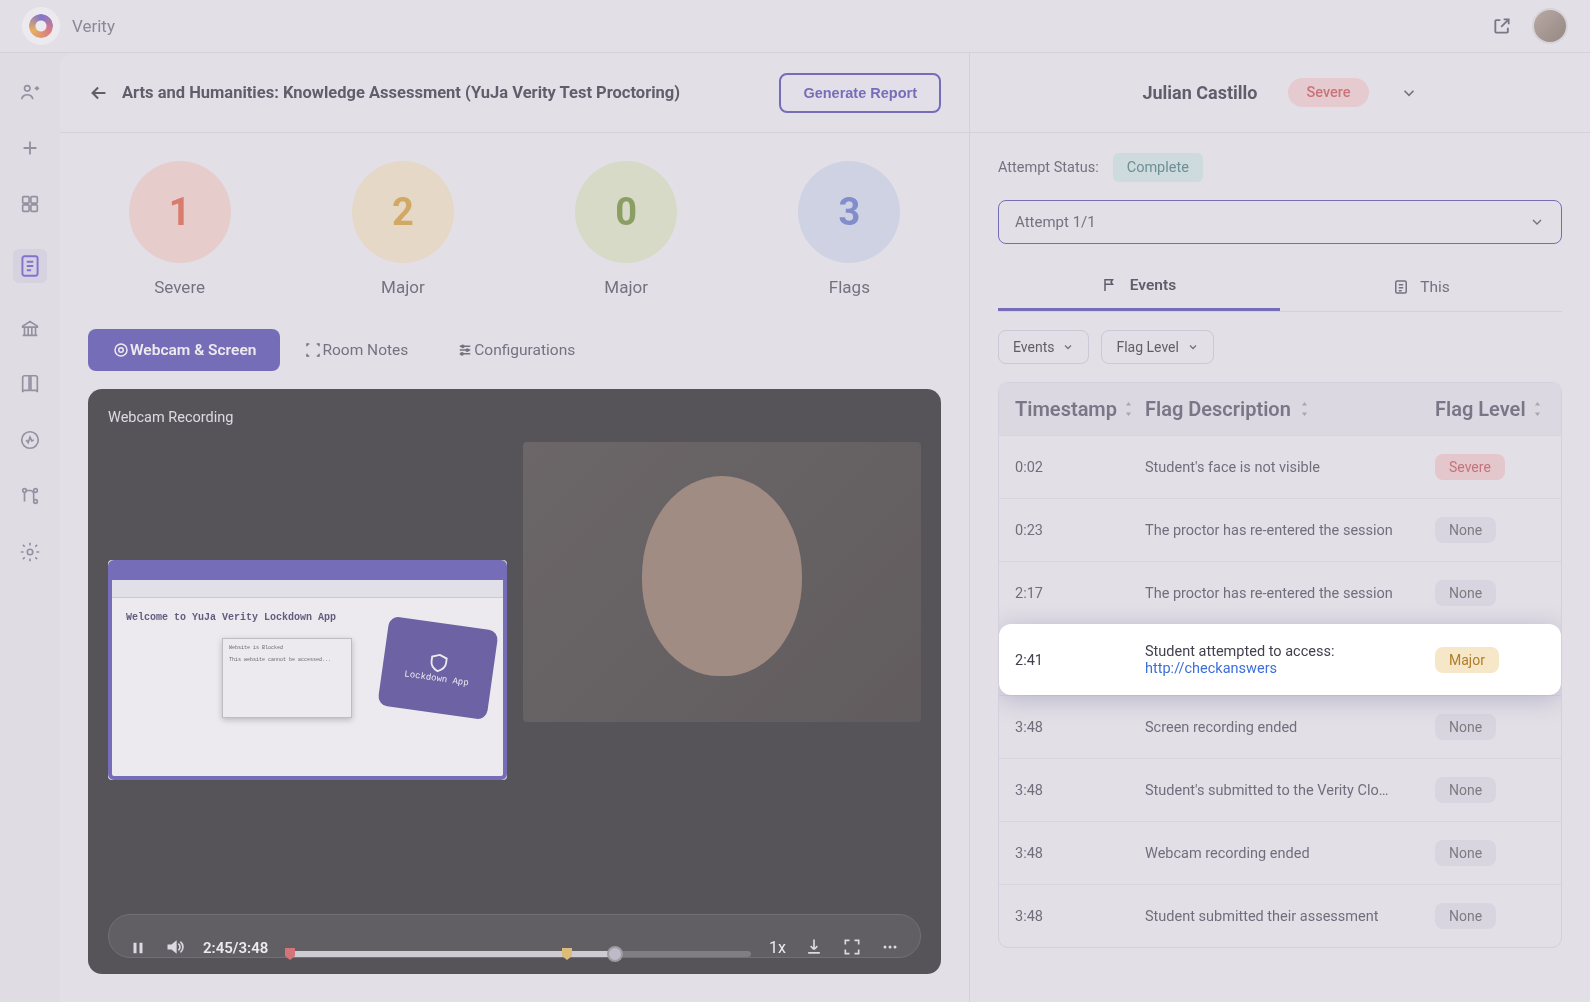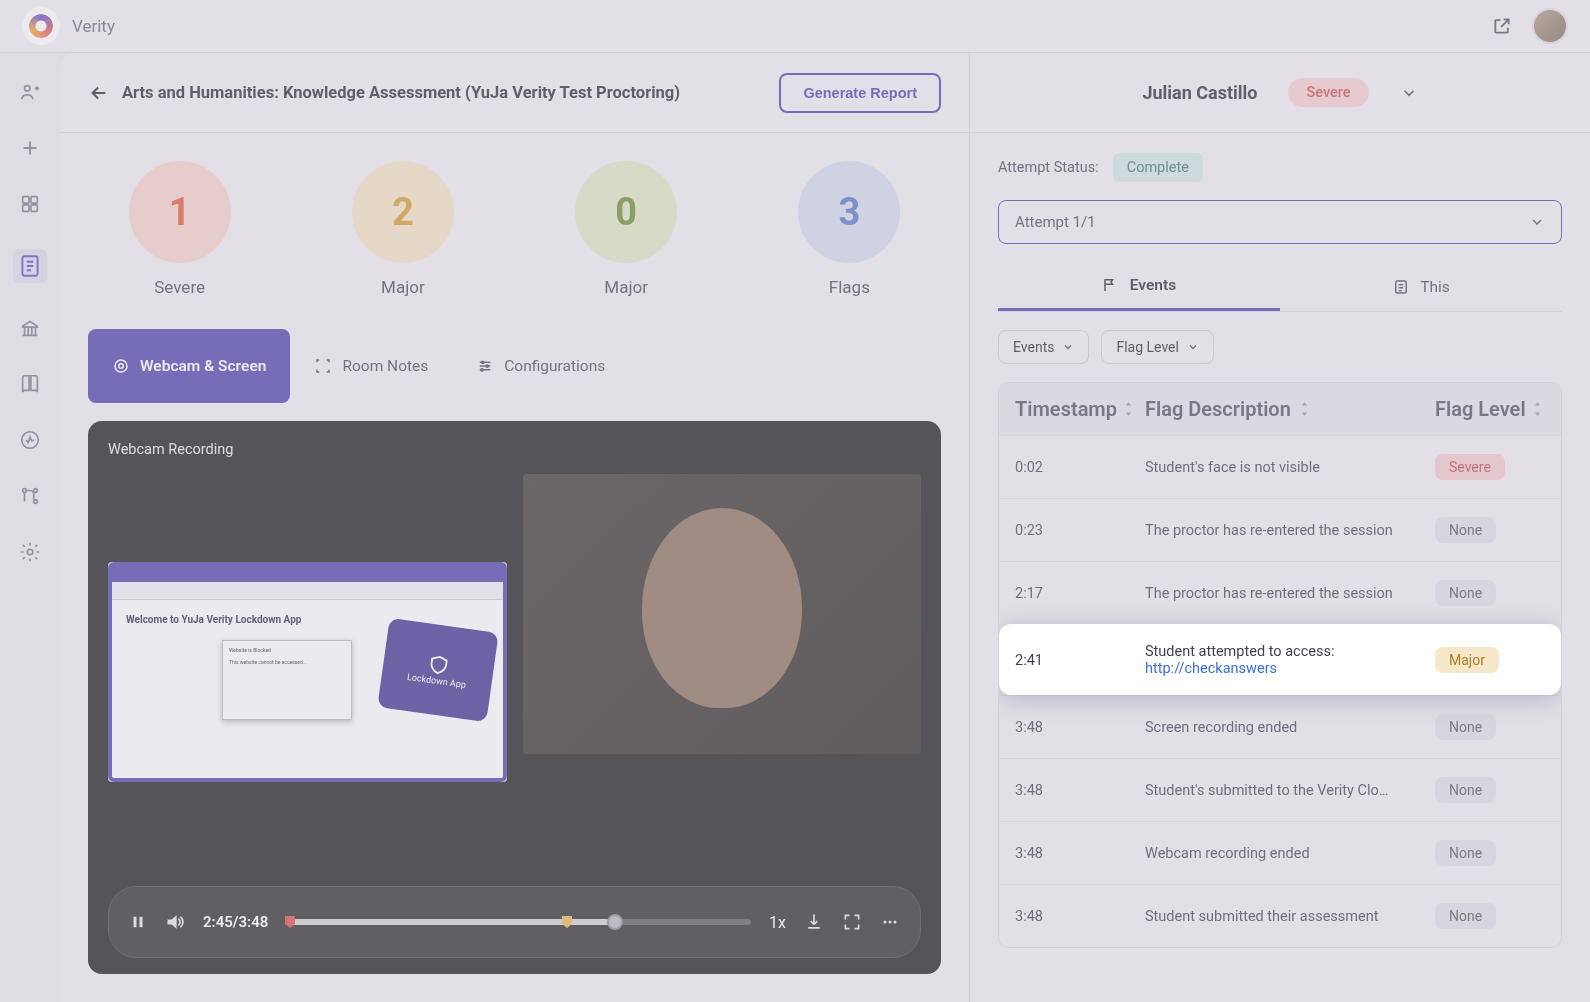--- a/index.html
+++ b/index.html
@@ -111,41 +111,41 @@
 .stat-2 { background:#f4e4c2; color:#d79a2b; }
 .stat-3 { background:#dde7c2; color:#6b8a2a; }
 .stat-4 { background:#d2dbeb; color:#5c72c9; }
 .stat-label { font-size:17px; color:#4a4656; }
 .view-tabs {
   display:flex;
   margin: 14px 28px 18px;
   gap: 0;
 }
 .view-tab {
-  display:flex; align-items:center; gap:10px;
-  padding: 28px 24px;
+  display:flex; align-items:center; 
+  padding: 12px 24px;
   font-size:15.5px;
   cursor:pointer;
   border-radius:8px;
   color:#4a4656;
 }
 .view-tab.active { background:#4b3fad; color:#fff; font-weight:600; }
 .video-area {
   margin: 0 28px 28px;
   background:#1a1a1a;
   border-radius:14px;
   padding: 20px 20px 16px;
   flex:1;
   display:flex; flex-direction:column;
   min-height:490px;
 }
 .video-labels { display:flex; margin-bottom:16px; }
 .video-labels span { color:#e6e6ea; font-size:14.5px; }
 .video-labels span:first-child { width: 49%; }
-.video-panes { display:flex; gap:16px; flex:1; }
+.video-panes { display:flex; gap:16px; flex:1;font-family:Liberation Mono, monospace; }
 .screen-rec {
   flex: 1;
   background:#e8e8ee;
   border-radius:4px;
   position:relative;
   overflow:hidden;
 }
 .screen-rec-inner {
   background:#fff; border:4px solid #4b3fad; border-radius:6px;
   height:100%;
@@ -164,24 +164,24 @@
   position:relative;
   overflow:hidden;
 }
 .face {
   position:absolute; left:50%; top:48%; transform:translate(-50%,-50%);
   width:160px; height:200px;
   background:#8b6f5a; border-radius:50% 50% 48% 48%;
 }
 .player-bar {
   margin-top:16px;
-  height:72px;
+  height:44px;
   background:#2a2a2a;
   border-radius:28px;
-  display:flex; align-items:center;
+  display:flex; align-items:flex-end;
   padding: 0 20px;
   gap:18px;
   border:1px solid #444;
 }
 .player-bar .ctrl { color:#e6e6ea; cursor:pointer; display:flex; align-items:center;}
 .time-text { color:#fff; font-size:15px; font-weight:600; }
 .progress-track {
   flex:1; height:6px; background:#5a5a5a; border-radius:3px; position:relative;
 }
 .progress-fill { position:absolute; left:0; top:0; bottom:0; width:70%; background:#d0d0d4; border-radius:3px;}

